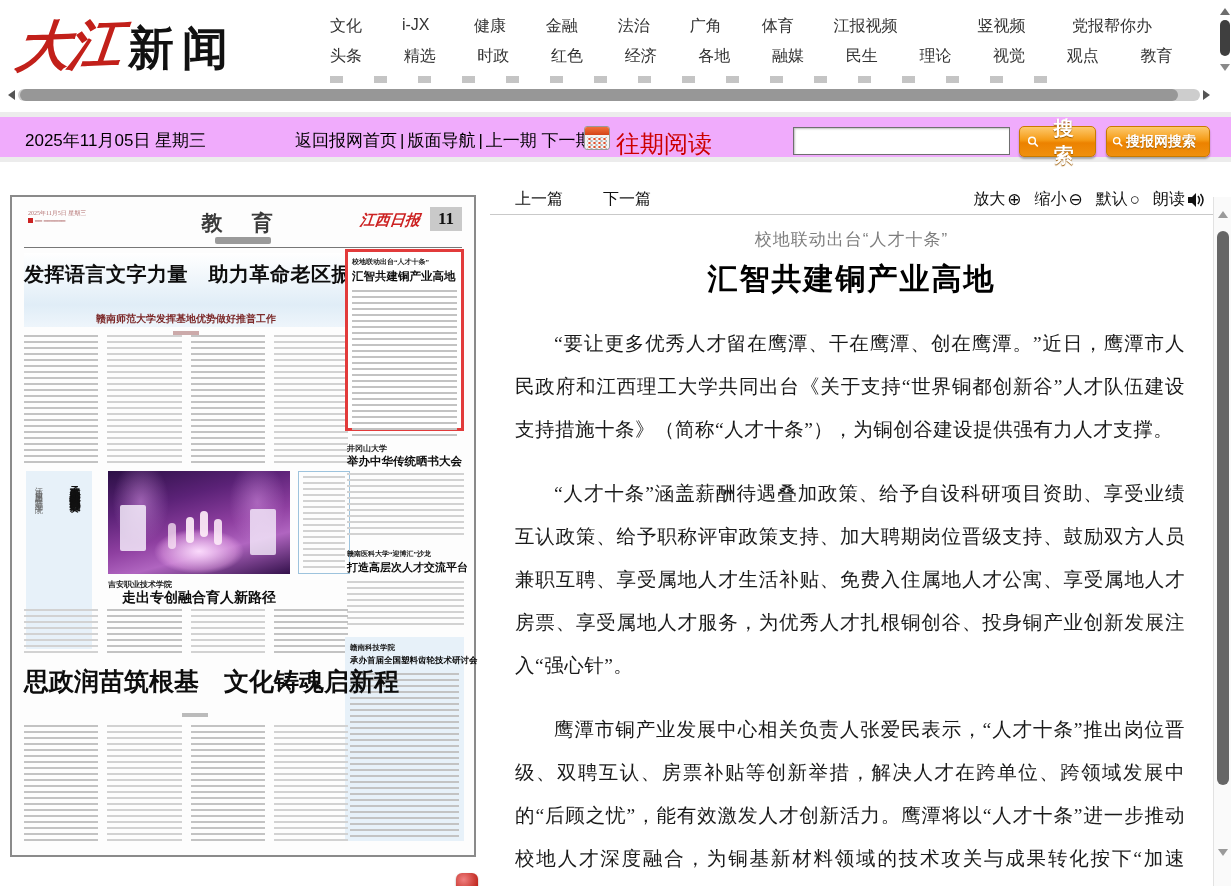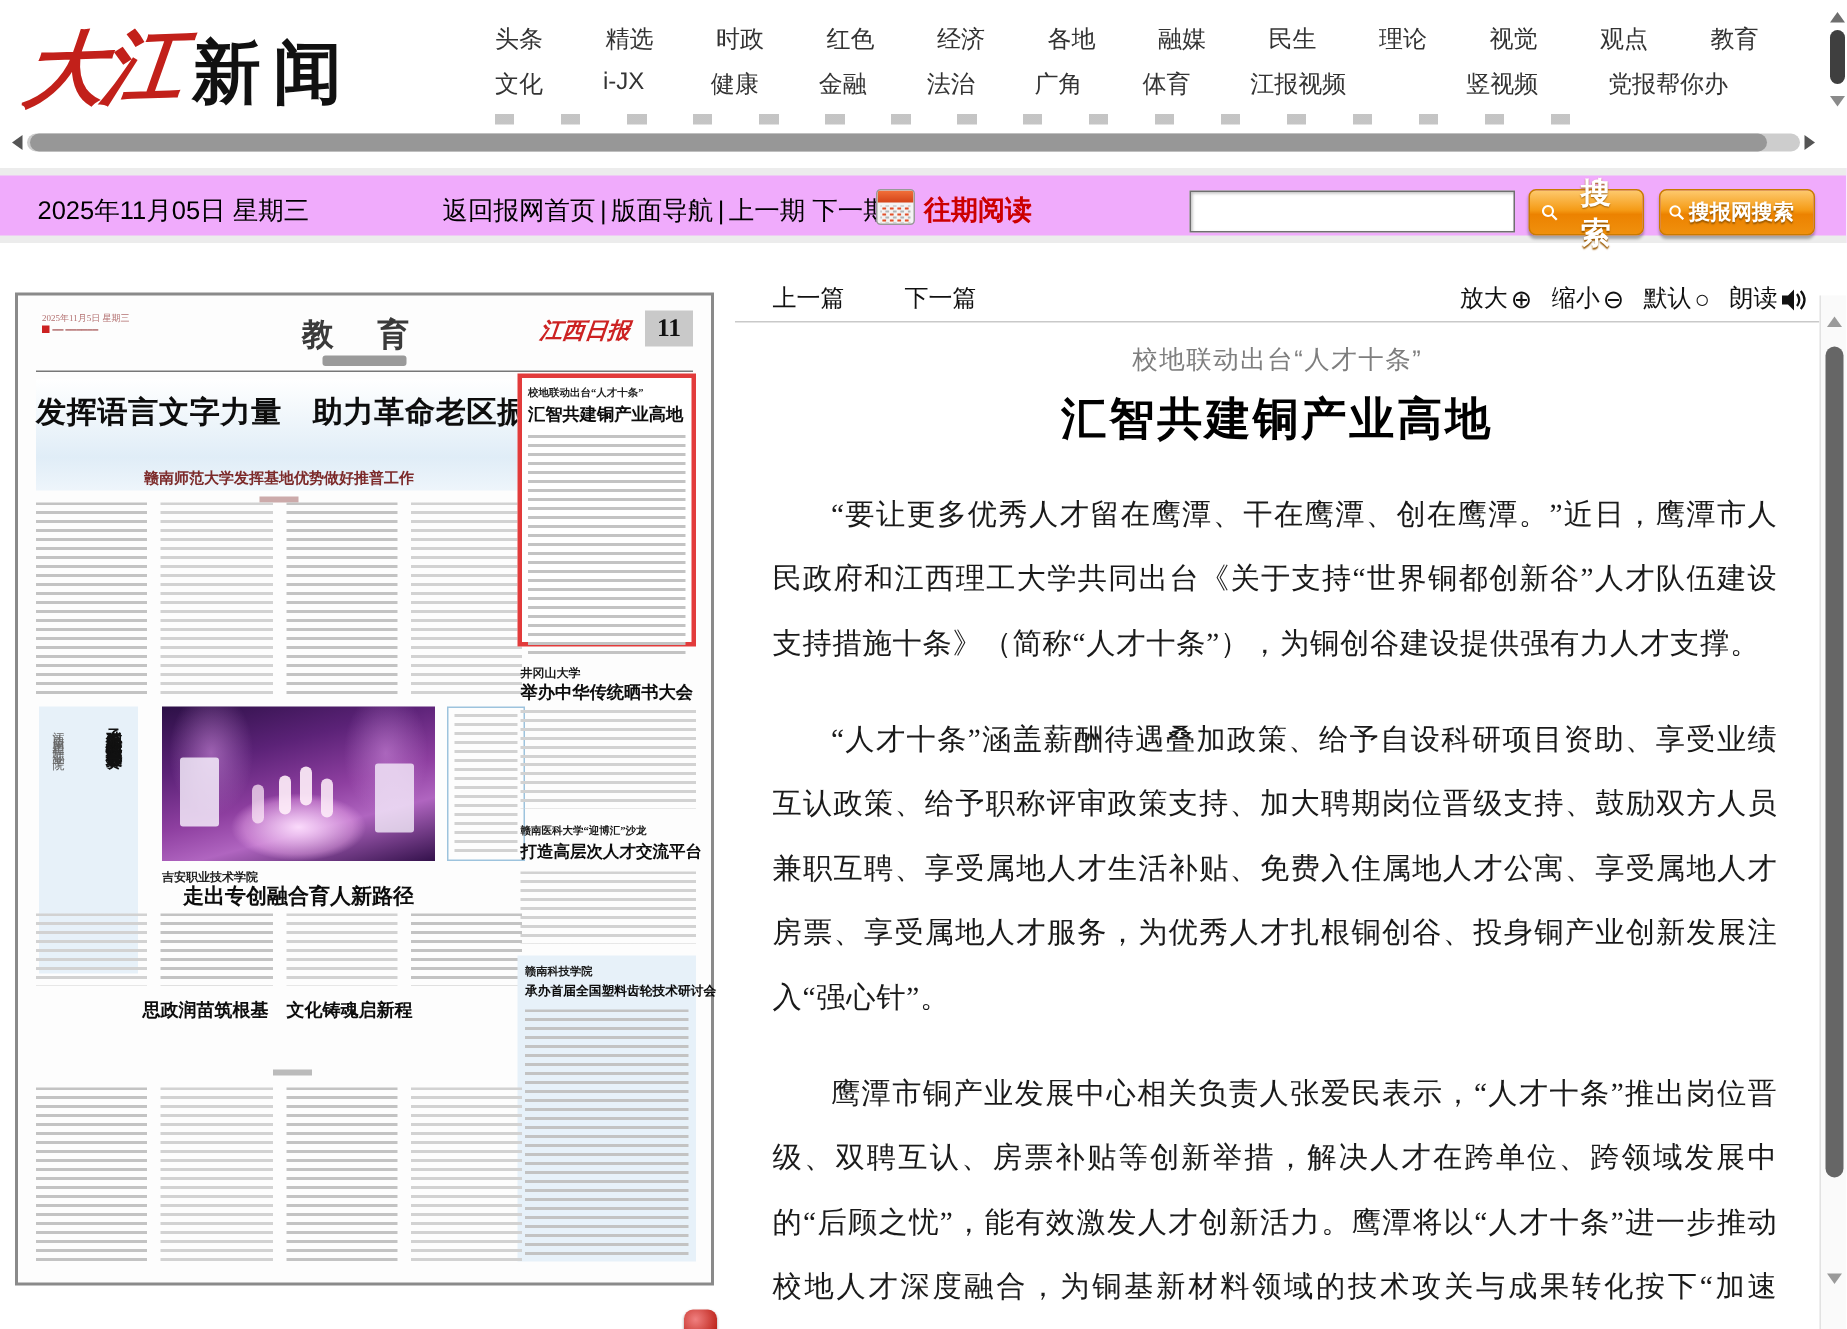--- a/index.html
+++ b/index.html
@@ -43,21 +43,21 @@
   .db-links a { color:#000; text-decoration:none; }
   .db-sep { padding:0 3px; }
   .cal { position:absolute; left:584px; top:9px; width:26px; height:24px; background:#f4f4f4;
          border:1px solid #999; border-radius:3px; overflow:hidden; }
   .cal::before { content:""; position:absolute; top:0; left:0; right:0; height:8px;
                  background:linear-gradient(#f2703a,#d44318); }
   .cal::after { content:""; position:absolute; left:2px; top:10px; width:20px; height:12px;
                 background-image:radial-gradient(#e2502a 1.1px, transparent 1.3px),
                                  radial-gradient(#b5b5b5 1.1px, transparent 1.3px);
                 background-size:5px 4px,5px 4px; background-position:0 0,2px 2px; }
-  .db-archive { position:absolute; left:616px; top:11px; font-size:18px; font-weight:bold; color:#c00;
+  .db-archive { position:absolute; left:616px; top:11px; font-size:24px; font-weight:normal; color:#c00;
                 font-family:"Liberation Serif",serif; text-decoration:none; }
   .db-input { position:absolute; left:793px; top:10px; width:217px; height:28px; border:1px solid #6f6f6f;
               background:#fff; box-shadow:inset 1px 1px 2px rgba(0,0,0,.25); font-size:15px; padding:0 6px; }
   .obtn { position:absolute; top:9px; height:31px; border:1px solid #c97b00; border-radius:5px; cursor:pointer;
           background:linear-gradient(#fdc96d,#f59b16 45%,#ec8200 55%,#f0900d);
           color:#fff; font-weight:bold; font-size:20px; text-shadow:0 1px 1px #9c5a00;
           box-shadow:0 2px 2px rgba(0,0,0,.3); display:flex; align-items:center; gap:3px; padding:0 7px; }
   .btn-search { left:1019px; width:77px; letter-spacing:2px; }
   .btn-site { left:1106px; width:104px; font-size:14px; padding:14px 5px; }
 
@@ -105,21 +105,21 @@
   .p-caption-t { position:absolute; left:86px; top:384px; width:182px; text-align:center; font-size:14px; font-weight:900; color:#0d0d0d; white-space:nowrap; }
   .p-redbox { position:absolute; left:323px; top:44px; width:119px; height:182px; border:3px solid #e23b3b;
               background:#fff; padding:5px 4px; }
   .p-redbox-k { font-size:7px; font-weight:bold; color:#222; white-space:nowrap; }
   .p-redbox-t { font-size:11.5px; font-weight:900; color:#0d0d0d; margin-top:2px; white-space:nowrap; }
   .rc-k { position:absolute; font-size:8px; font-weight:bold; color:#1a1a1a; white-space:nowrap; }
   .rc-t { position:absolute; font-size:11.5px; font-weight:900; color:#0d0d0d; white-space:nowrap; }
   .p-bluebox { position:absolute; left:323px; top:432px; width:119px; height:204px; background:#e7f1f9; padding:6px 5px; }
   .p-bluebox .bk { font-size:7.5px; font-weight:bold; color:#1a1a1a; }
   .p-bluebox .bt { font-size:8.5px; font-weight:900; color:#0d0d0d; margin-top:2px; white-space:nowrap; }
-  .p-bot-title { position:absolute; left:2px; top:460px; width:322px; text-align:center; font-size:12px;
+  .p-bot-title { position:absolute; left:2px; top:460px; width:322px; text-align:center; font-size:25px;
                  font-weight:900; color:#0d0d0d; white-space:nowrap; }
   .p-bot-sub { position:absolute; left:2px; top:492px; width:322px; text-align:center; font-size:10px;
                font-weight:bold; color:#7c2a2a; }
   .p-bot-byline { position:absolute; left:160px; top:508px; width:26px; height:4px; background:#bbb; }
 
   
   .reader { position:absolute; left:490px; top:183px; width:723px; height:703px; background:#fff; }
   .reader-toolbar { position:relative; height:32px; border-bottom:1px solid #c9c9c9; font-size:16px; }
   .rt-prev { position:absolute; left:25px; top:6px; color:#111; text-decoration:none; }
   .rt-next { position:absolute; left:113px; top:6px; color:#111; text-decoration:none; }
@@ -145,45 +145,45 @@
                 background:radial-gradient(circle at 35% 30%, #f08080, #c0281f 70%); box-shadow:0 1px 2px rgba(0,0,0,.4); }
 </style>
 </head>
 <body>
 
 <header class="site-header">
   <div class="logo">
     <span class="logo-red">大江</span><span class="logo-black">新闻</span>
   </div>
   <nav class="nav">
+    <div class="nav-row">
+      <a href="#" style="width:76px">文化</a>
+      <a href="#" style="width:76px">i-JX</a>
+      <a href="#" style="width:76px">健康</a>
+      <a href="#" style="width:76px">金融</a>
+      <a href="#" style="width:76px">法治</a>
+      <a href="#" style="width:76px">广角</a>
+      <a href="#" style="width:76px">体育</a>
+      <a href="#" style="width:152px">江报视频</a>
+      <a href="#" style="width:100px">竖视频</a>
+      <a href="#" style="width:150px">党报帮你办</a>
+    </div>
     <div class="nav-row r1">
       <a href="#">头条</a>
       <a href="#">精选</a>
       <a href="#">时政</a>
       <a href="#">红色</a>
       <a href="#">经济</a>
       <a href="#">各地</a>
       <a href="#">融媒</a>
       <a href="#">民生</a>
       <a href="#">理论</a>
       <a href="#">视觉</a>
       <a href="#">观点</a>
       <a href="#">教育</a>
-    </div>
-    <div class="nav-row">
-      <a href="#" style="width:76px">文化</a>
-      <a href="#" style="width:76px">i-JX</a>
-      <a href="#" style="width:76px">健康</a>
-      <a href="#" style="width:76px">金融</a>
-      <a href="#" style="width:76px">法治</a>
-      <a href="#" style="width:76px">广角</a>
-      <a href="#" style="width:76px">体育</a>
-      <a href="#" style="width:152px">江报视频</a>
-      <a href="#" style="width:100px">竖视频</a>
-      <a href="#" style="width:150px">党报帮你办</a>
     </div>
     <div class="nav-ghost"></div>
   </nav>
   <div class="nav-vscroll">
     <div class="nv-up"></div>
     <div class="nv-thumb"></div>
     <div class="nv-down"></div>
   </div>
 </header>
 

